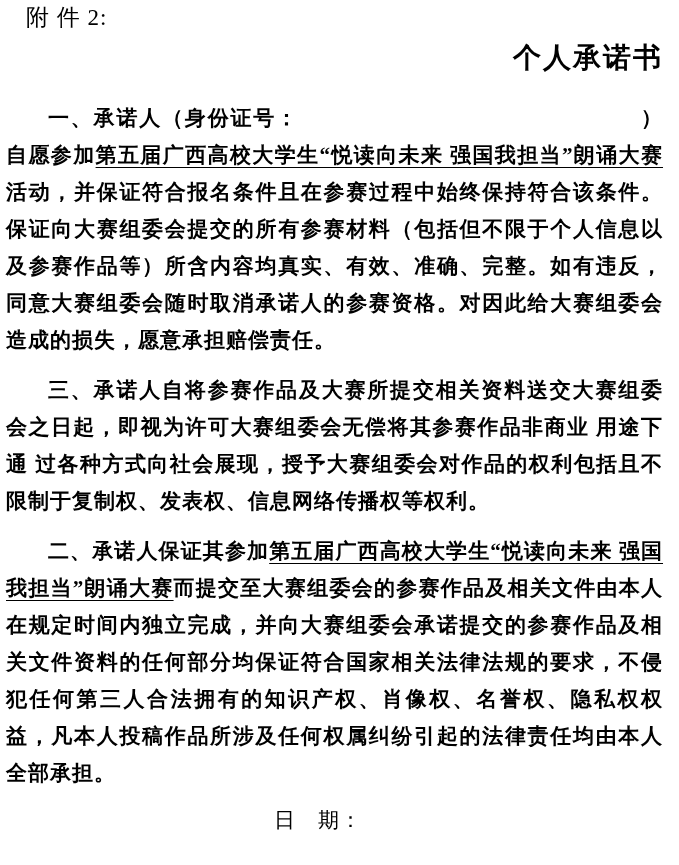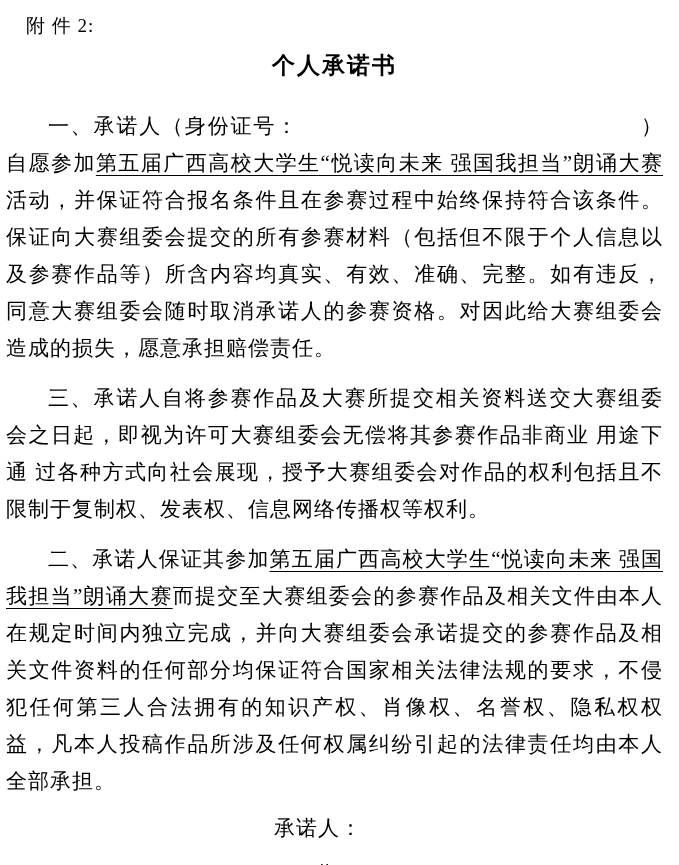--- a/index.html
+++ b/index.html
@@ -15,45 +15,45 @@
     font-family: "Liberation Serif", "DejaVu Serif", serif;
   }
   .page {
     box-sizing: border-box;
     width: 679px;
     height: 865px;
     padding: 6px 16px 0 6px;
     background: #ffffff;
   }
   .attach {
-    font-size: 19px;
+    font-size: 23px;
     margin-left: 20px;
     letter-spacing: 1px;
     line-height: 24px;
-    margin-top: 8px;
   }
   .title {
-    font-size: 23px;
+    font-size: 28px;
     font-weight: 700;
-    text-align: center;
+    text-align: right;
     margin: 10px 0 0 0;
     letter-spacing: 2px;
     line-height: 36px;
   }
   .doc-body {
     margin-top: 24px;
   }
   .para {
     font-size: 21px;
     line-height: 37px;
     letter-spacing: 1px;
     text-align: justify;
     text-justify: inter-ideograph;
     text-indent: 2em;
     margin: 0 0 13px 0;
+    font-weight: bold;
   }
   .u {
     text-decoration: underline;
     text-underline-offset: 5px;
     text-decoration-thickness: 1px;
   }
   .sig {
     font-size: 21px;
     letter-spacing: 1px;
     margin-left: 268px;
@@ -75,17 +75,16 @@
 
   <h1 class="title">个人承诺书</h1>
 
   <div class="doc-body" id="paragraphs">
       <p class="para"><span>一、承诺人（身份证号：</span><span>　　　　　　　　　　　　　　　</span><span>）自愿参加</span><span class="u">第五届广西高校大学生“悦读向未来 强国我担当”朗诵大赛</span><span>活动，并保证符合报名条件且在参赛过程中始终保持符合该条件。保证向大赛组委会提交的所有参赛材料（包括但不限于个人信息以及参赛作品等）所含内容均真实、有效、准确、完整。如有违反，同意大赛组委会随时取消承诺人的参赛资格。对因此给大赛组委会造成的损失，愿意承担赔偿责任。</span></p>
       <p class="para"><span>三、承诺人自将参赛作品及大赛所提交相关资料送交大赛组委会之日起，即视为许可大赛组委会无偿将其参赛作品非商业 用途下通 过各种方式向社会展现，授予大赛组委会对作品的权利包括且不限制于复制权、发表权、信息网络传播权等权利。</span></p>
       <p class="para"><span>二、承诺人保证其参加</span><span class="u">第五届广西高校大学生“悦读向未来 强国我担当”朗诵大赛</span><span>而提交至大赛组委会的参赛作品及相关文件由本人在规定时间内独立完成，并向大赛组委会承诺提交的参赛作品及相关文件资料的任何部分均保证符合国家相关法律法规的要求，不侵犯任何第三人合法拥有的知识产权、肖像权、名誉权、隐私权权益，凡本人投稿作品所涉及任何权属纠纷引起的法律责任均由本人全部承担。</span></p>
     </div>
 
   <div class="sig">
-    <div class="sig-line">承诺人：</div>
     <div class="sig-line">日　期：</div>
   </div>
 
 </div>
 
 </body></html>

